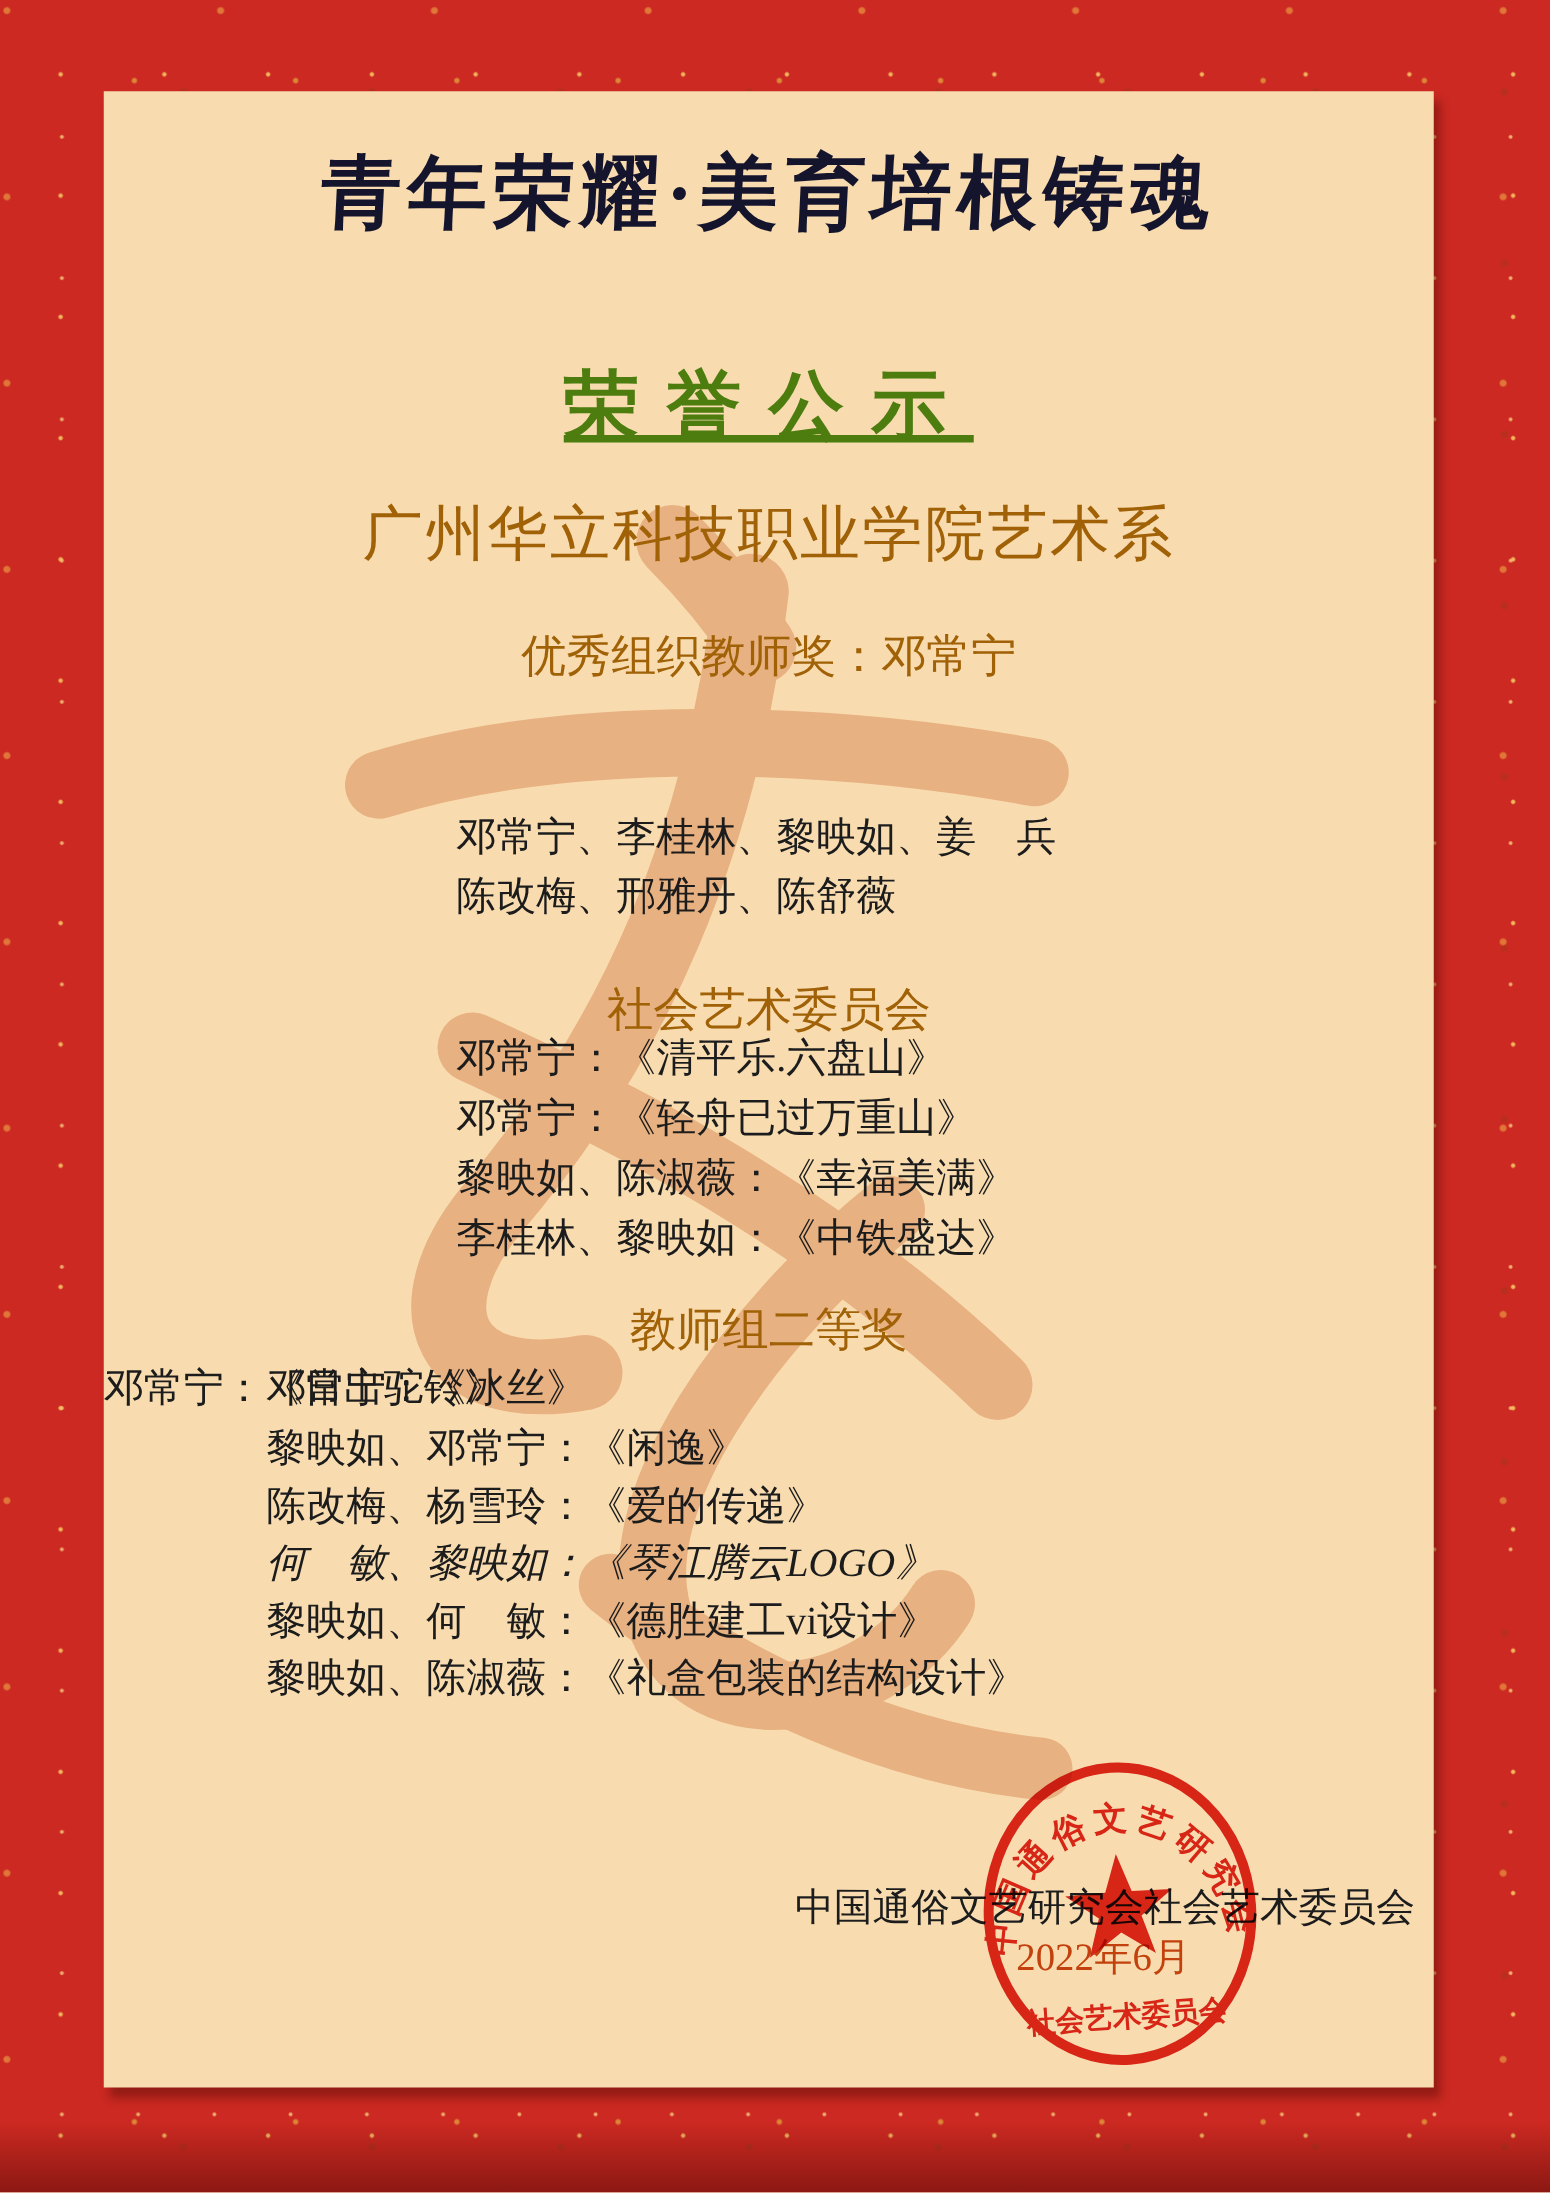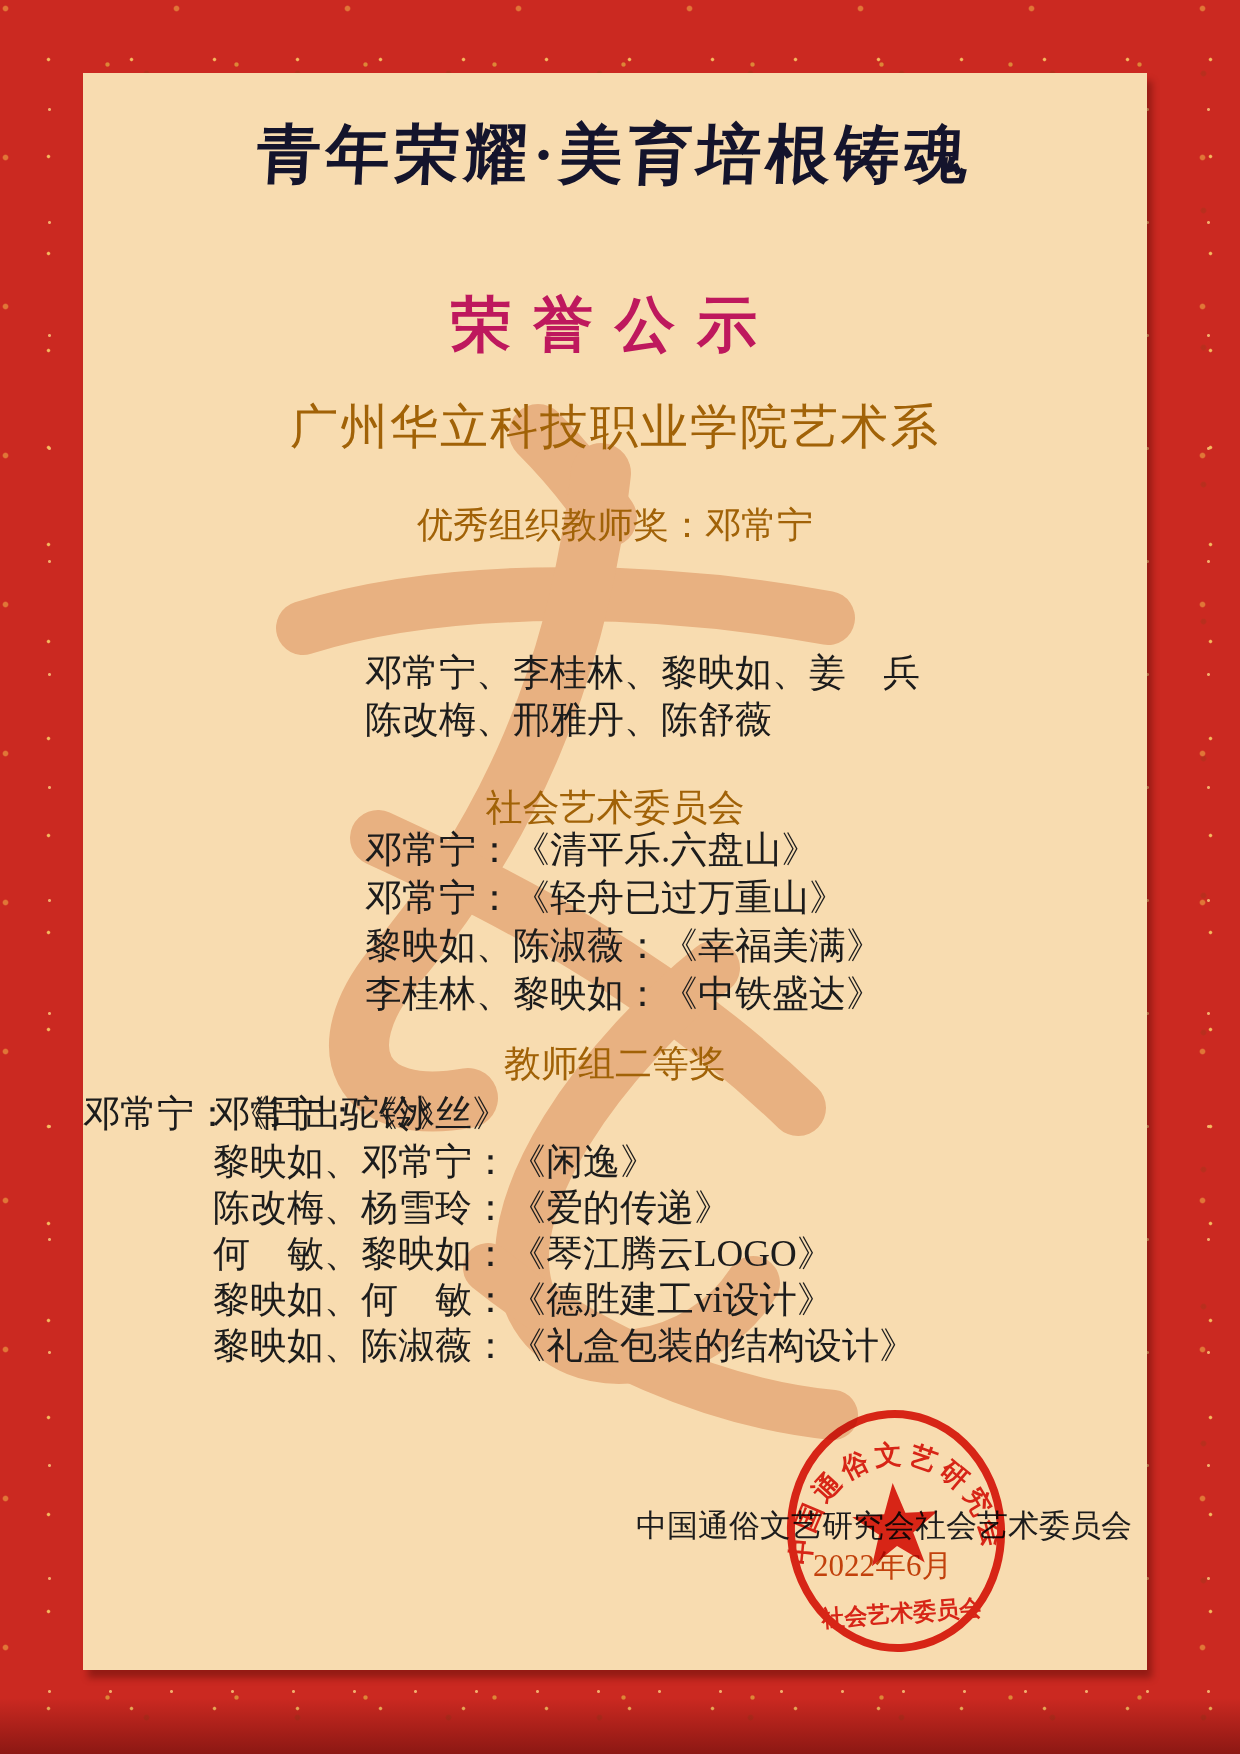--- a/index.html
+++ b/index.html
@@ -38,35 +38,35 @@
   .watermark{position:absolute;left:150px;top:330px;opacity:.9;}
   
   .motto{
     top:38px;font-family:"Liberation Serif","DejaVu Serif",serif;
     font-size:64px;font-weight:900;color:#14142c;letter-spacing:5px;
     transform:skewX(-3deg);
   }
   
   .title{
     top:212px;font-family:"Liberation Sans","DejaVu Sans",sans-serif;
-    font-size:60px;font-weight:900;color:#be185d;
-    letter-spacing:22px;box-sizing:border-box;
+    font-size:60px;font-weight:900;color:#4d7c0f;
+    letter-spacing:22px;box-sizing:border-box;text-decoration:underline;
   }
   .school{top:322px;font-size:48px;letter-spacing:2px;}
   .organizer{top:428px;font-size:36px;}
   .h-sec{font-size:37px;}
-  .ln{position:absolute;font-size:37px;color:#1c1c1c;white-space:nowrap;}
+  .ln{position:absolute;font-size:32px;color:#1c1c1c;white-space:nowrap;}
   .indent-a{left:282px;}
   .indent-b{left:130px;text-align:center;}
   .h1{top:526px;}  .n1{top:575px;}  .n2{top:622px;}
   .h2{top:710px;}
   .l1{top:752px;}  .l2{top:800px;}  .l3{top:848px;}  .l4{top:896px;}
   .h3{top:966px;}
   .row2{top:1016px;}
-  .m1{top:1064px;} .m2{top:1110px;} .m3{top:1156px;}
+  .m1{top:1064px;} .m2{top:1110px;} .m3{top:1156px;font-style:italic;}
   .m4{top:1202px;} .m5{top:1248px;}
   .footer-org{position:absolute;left:553px;top:1432px;font-size:31px;white-space:nowrap;color:#1c1c1c;}
   .footer-date{position:absolute;left:730px;top:1472px;font-size:31px;color:#c2410c;}
   
   .seal{
     position:absolute;left:700px;top:1336px;width:226px;height:244px;
     transform:rotate(-4deg);mix-blend-mode:multiply;opacity:.95;
   }
   .seal text{fill:#dc1f14;font-family:"Liberation Serif","DejaVu Serif",serif;font-weight:bold;}
 </style>

